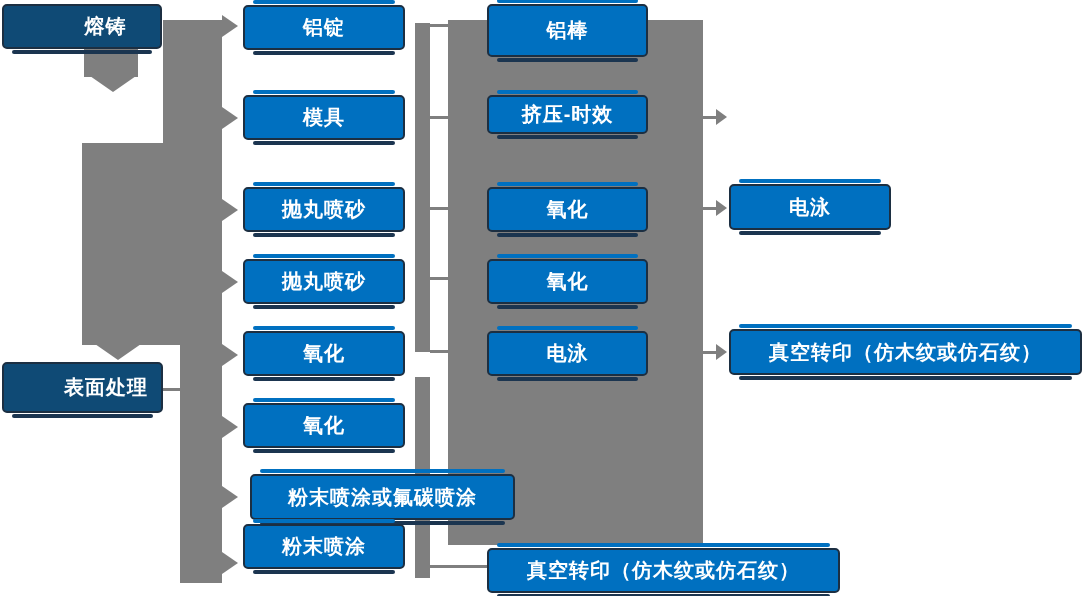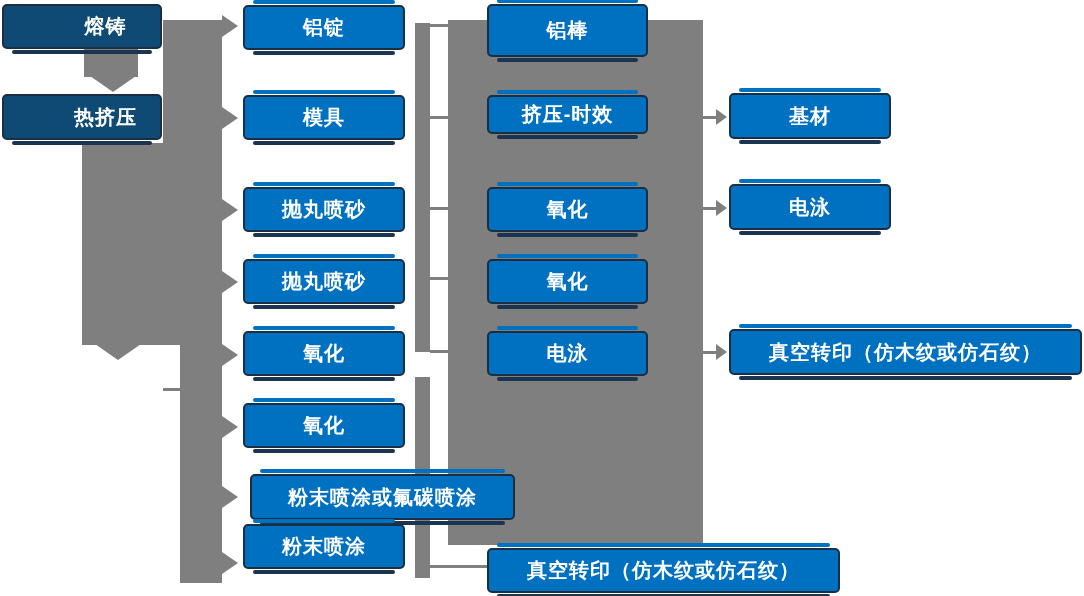--- a/index.html
+++ b/index.html
@@ -90,22 +90,22 @@
     <div class="arrow lg" style="left: 222px; top: 486px;"></div>
     <div class="arrow lg" style="left: 222px; top: 552px;"></div>
     <div class="arrow sm" style="left: 716px; top: 109px;"></div>
     <div class="arrow sm" style="left: 716px; top: 200px;"></div>
     <div class="arrow sm" style="left: 716px; top: 344px;"></div>
     <div class="arrow down" style="left: 90px; top: 76px;"></div>
     <div class="arrow down" style="left: 95px; top: 344px;"></div>
     <div class="node stage" style="left: 2px; top: 4px; width: 160px; height: 45px;">
       <span>熔铸</span>
     </div>
-    <div class="node stage" style="left: 2px; top: 94px; width: 160px; height: 46px;">
-      <span>热挤压</span>
+    <div class="node stage" style="left: 2px; top: 362px; width: 161px; height: 51px;">
+      <span>表面处理</span>
     </div>
     <div class="node process" style="left: 243px; top: 95px; width: 162px; height: 45px;">
       <span>模具</span>
     </div>
     <div class="node process" style="left: 243px; top: 5px; width: 162px; height: 45px;">
       <span>铝锭</span>
     </div>
     <div class="node process" style="left: 243px; top: 187px; width: 162px; height: 45px;">
       <span>抛丸喷砂</span>
     </div>
@@ -135,22 +135,19 @@
     </div>
     <div class="node process" style="left: 487px; top: 259px; width: 161px; height: 45px;">
       <span>氧化</span>
     </div>
     <div class="node process" style="left: 487px; top: 331px; width: 161px; height: 45px;">
       <span>电泳</span>
     </div>
     <div class="node process" style="left: 487px; top: 548px; width: 353px; height: 45px;">
       <span>真空转印（仿木纹或仿石纹）</span>
     </div>
-    <div class="node process" style="left: 729px; top: 93px; width: 162px; height: 46px;">
-      <span>基材</span>
-    </div>
     <div class="node process" style="left: 729px; top: 184px; width: 162px; height: 46px;">
       <span>电泳</span>
     </div>
     <div class="node process" style="left: 729px; top: 329px; width: 353px; height: 46px;">
       <span>真空转印（仿木纹或仿石纹）</span>
     </div>
   </div>
 
 </body></html>

